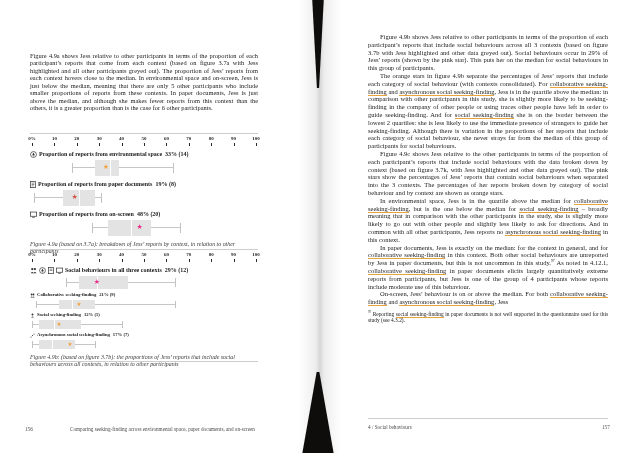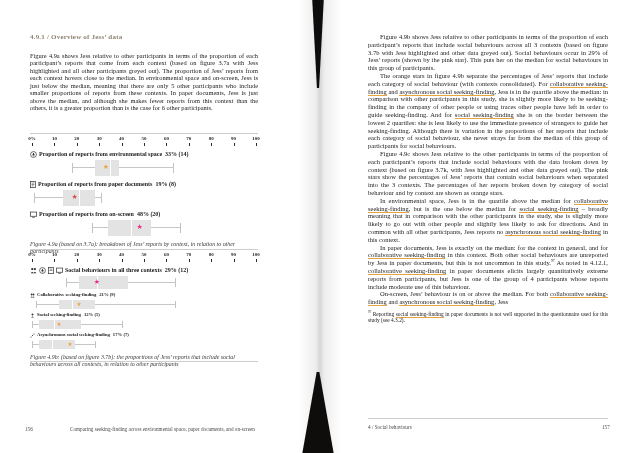--- a/index.html
+++ b/index.html
@@ -52,21 +52,20 @@
   .icn{display:inline-block;flex:0 0 auto;}
   .icn svg{display:block;}
 </style>
 </head>
 <body>
 
 <div class="spread">
 
   <div class="page left">
 
-    <div class="abs colL heading" style="top:33px;">4.9.1 / Overview of Jess’ data</div>
 
     <div class="abs colL body-text" style="top:52px;">Figure 4.9a shows Jess relative to other participants in terms of the proportion of each participant’s reports that come from each context (based on figure 3.7a with Jess highlighted and all other participants greyed out). The proportion of Jess’ reports from each context hovers close to the median. In environmental space and on-screen, Jess is just below the median, meaning that there are only 5 other participants who include smaller proportions of reports from these contexts. In paper documents, Jess is just above the median, and although she makes fewer reports from this context than the others, it is a greater proportion than is the case for 6 other participants.</div>
 
     <div class="abs colL rule" style="top:133px;"></div>
 
     <div class="abs colL" style="top:136px;">
       <div class="axisrow">
           <span class="ticklab" style="left: 0%;">0%</span>
           <i class="tickmark" style="left: 0%;"></i>
           <span class="ticklab" style="left: 10%;">10</span>

